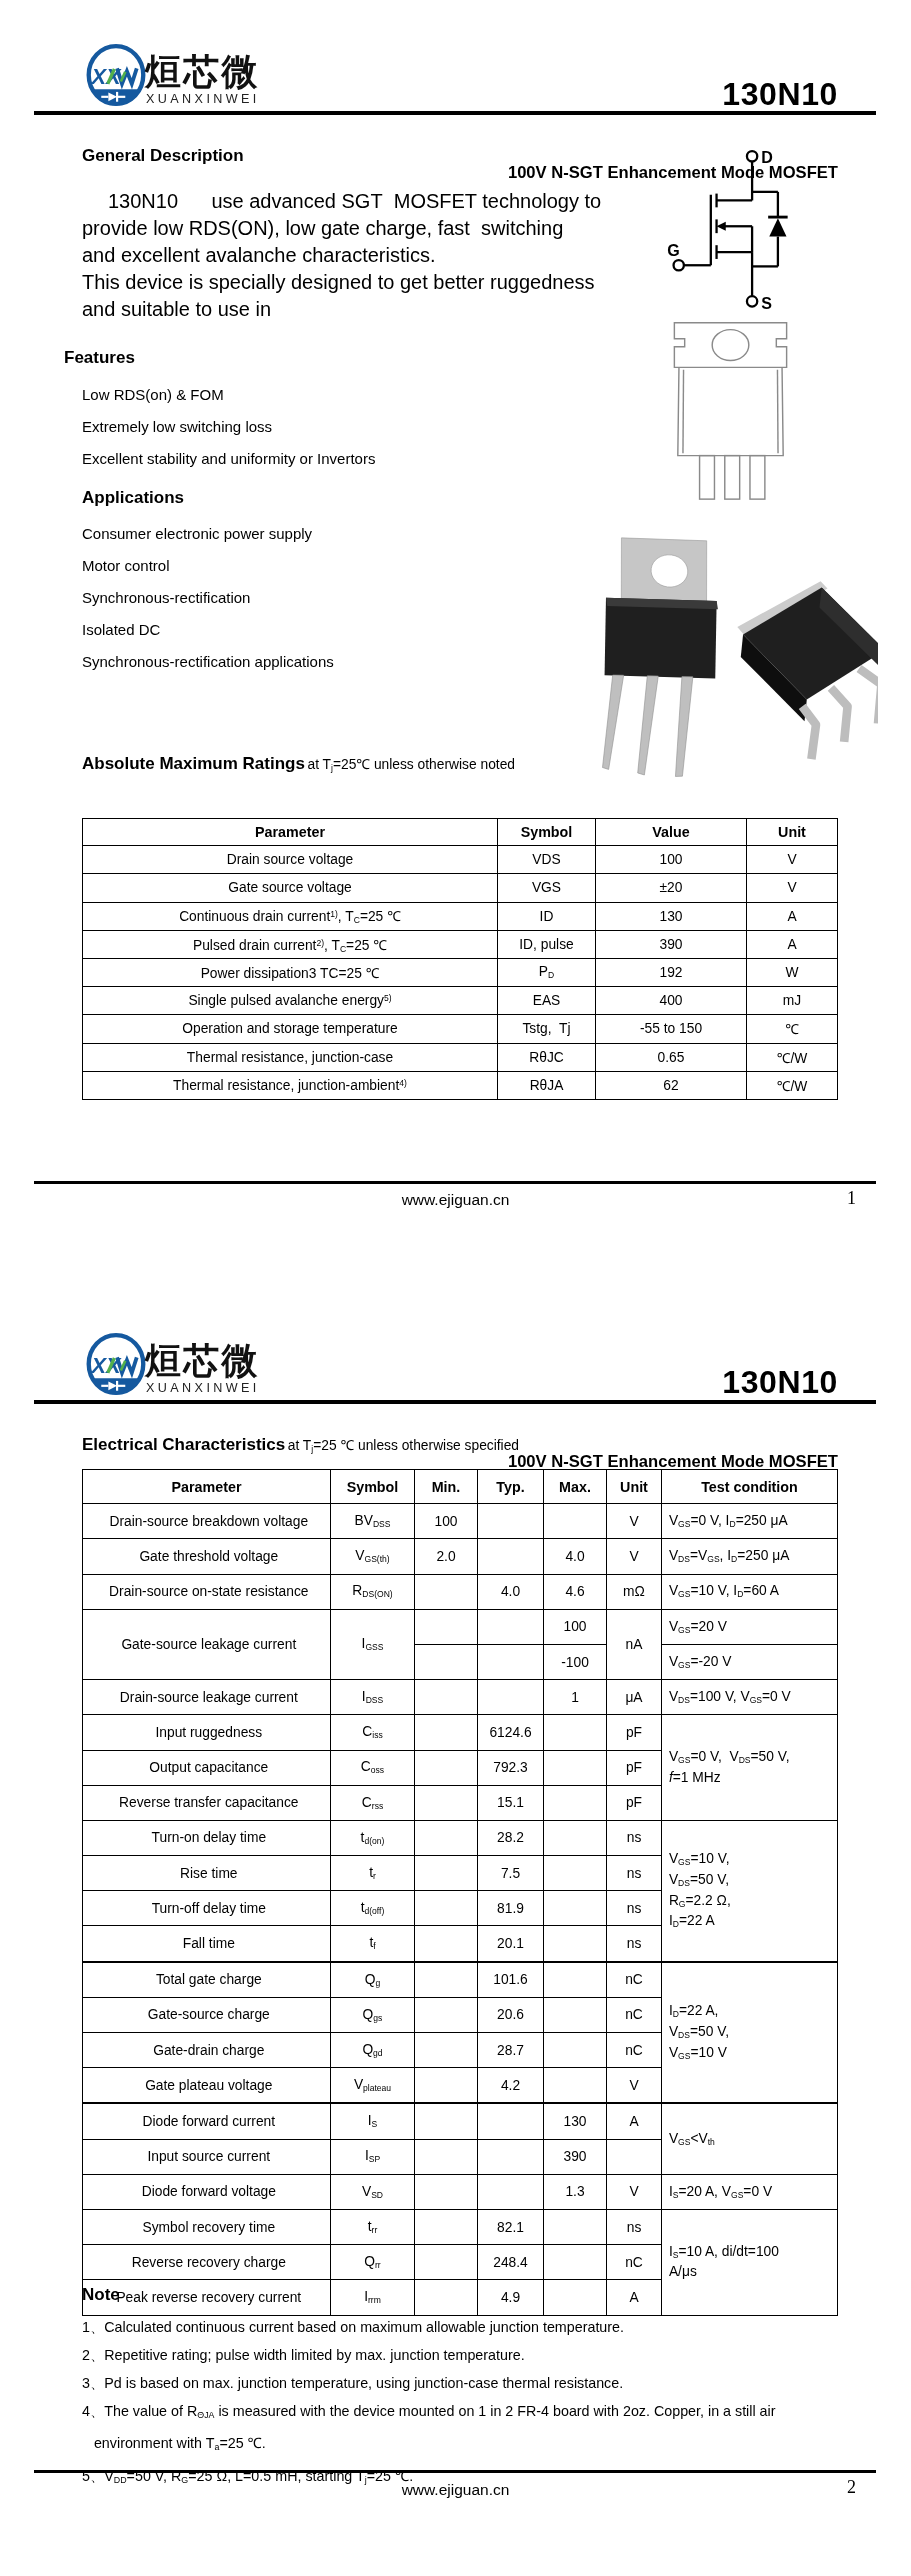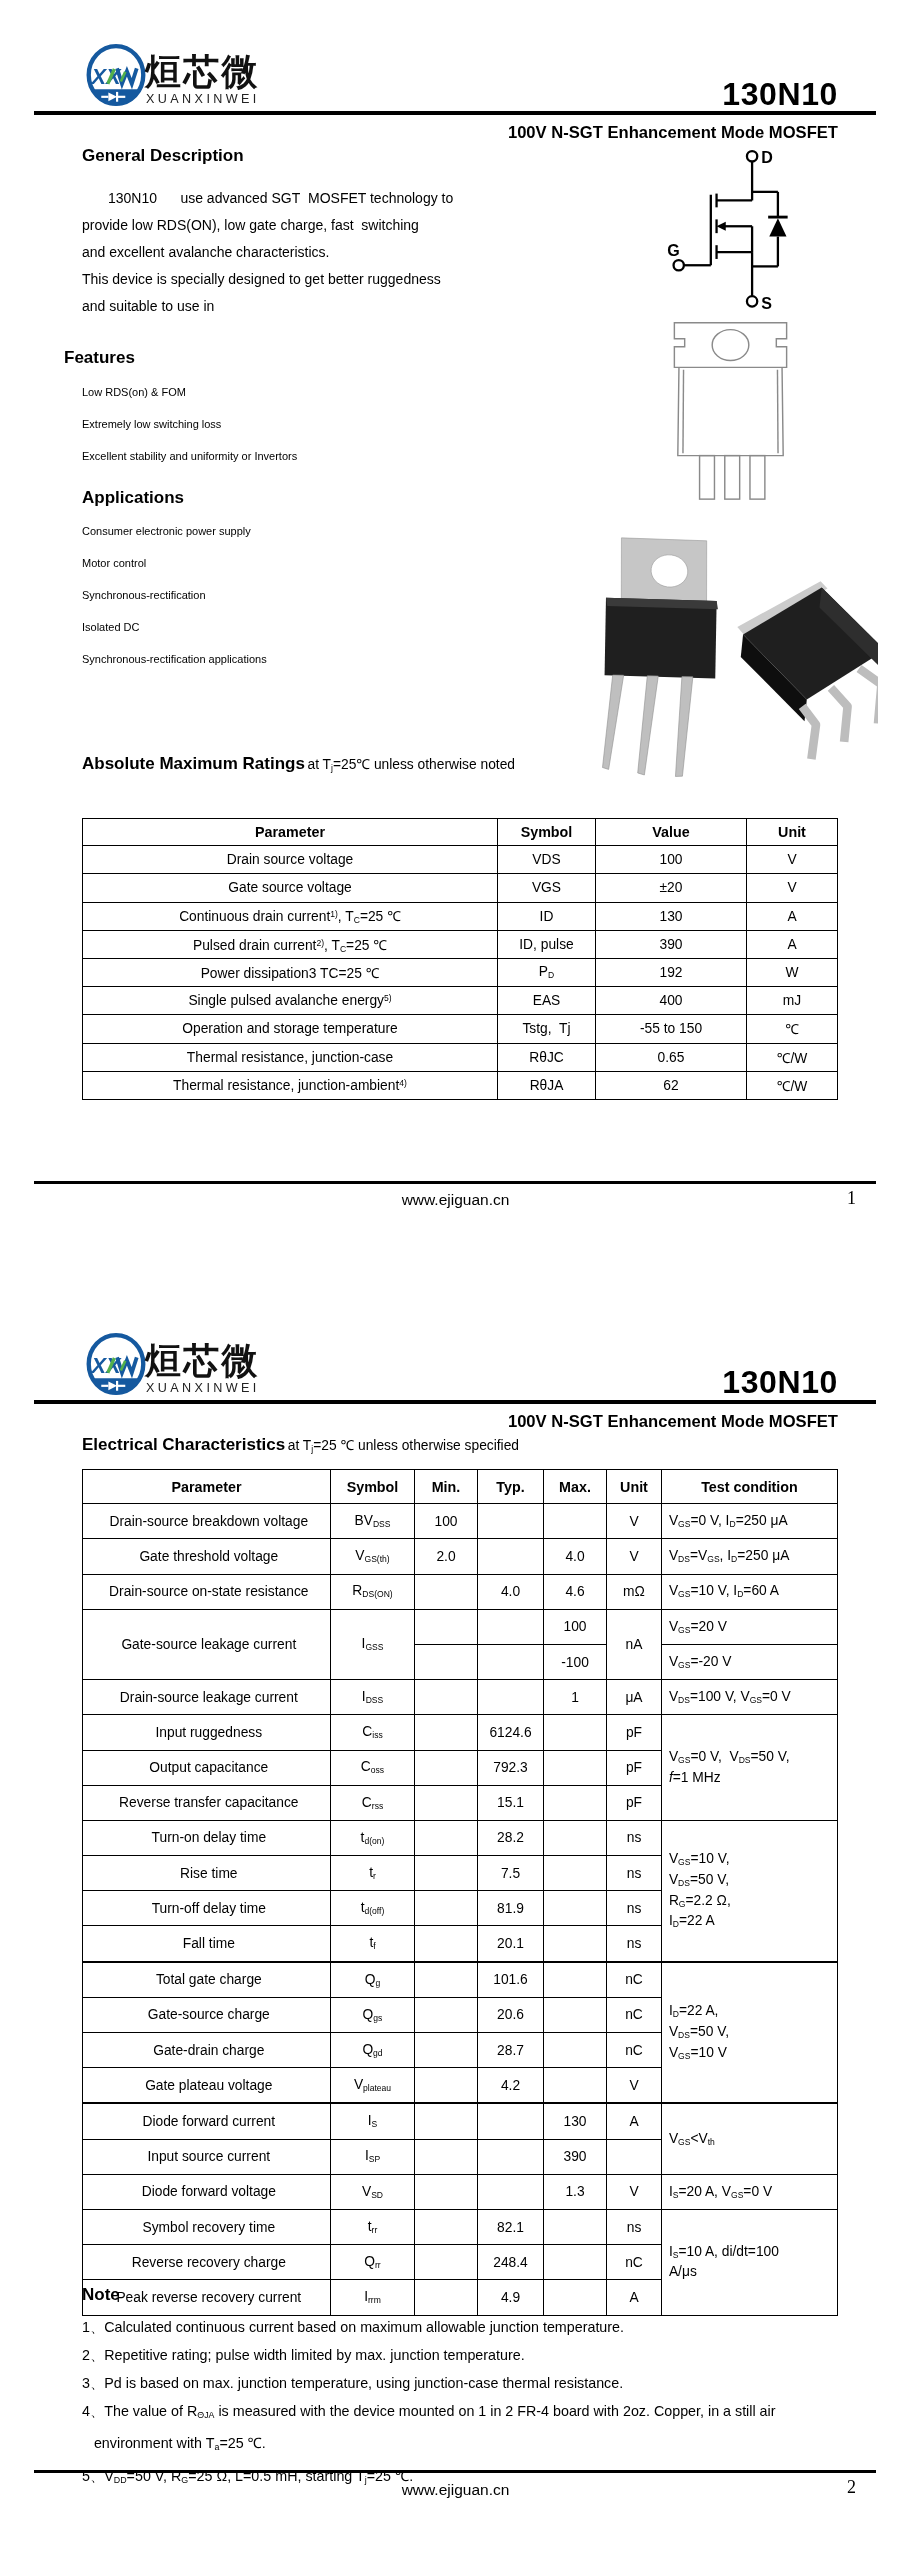--- a/index.html
+++ b/index.html
@@ -4,25 +4,25 @@
 <style>
   html,body{margin:0;padding:0;background:#ffffff;}
   #doc{position:relative;width:911px;height:2576px;background:#ffffff;
        font-family:"Liberation Sans", sans-serif;color:#000;overflow:hidden;}
   .abs{position:absolute;}
   
   .cn-name{font-size:36px;font-weight:700;letter-spacing:2.3px;color:#111;}
   .en-name{font-size:12.6px;font-weight:500;letter-spacing:3.4px;color:#222;}
   .hline{position:absolute;left:34px;width:842px;height:4px;background:#000;}
   .partnum{font-size:32px;font-weight:800;letter-spacing:0.6px;text-align:right;}
-  .subtitle{font-size:16.6px;font-weight:700;text-align:right;}
+  .subtitle{font-size:16.6px;font-weight:700;text-align:right;margin-top:40px;}
   .sec-head .h-big{font-size:17px;font-weight:700;}
   .sec-head .h-sfx{font-size:13.8px;font-weight:400;}
-  .body-lines div{height:27px;font-size:14px;white-space:nowrap;}
-  .list-lines div{height:32px;font-size:11px;white-space:nowrap;}
+  .body-lines div{height:27px;font-size:20px;white-space:nowrap;}
+  .list-lines div{height:32px;font-size:15px;white-space:nowrap;}
   .indent1{padding-left:26px;}
   
   table.tbl{border-collapse:collapse;table-layout:fixed;width:755px;
             font-size:13.8px;border:1.7px solid #000;}
   table.tbl th,table.tbl td{border:1.1px solid #000;text-align:center;
             vertical-align:middle;padding:1.1px 3.4px;overflow:hidden;}
   table.tbl th{font-weight:700;font-size:14.3px;}
   table.absmax th{height:24px;}
   table.absmax td{height:25px;border-top-width:1.7px;border-bottom-width:1.7px;}
   table.elec th{height:31px;}

